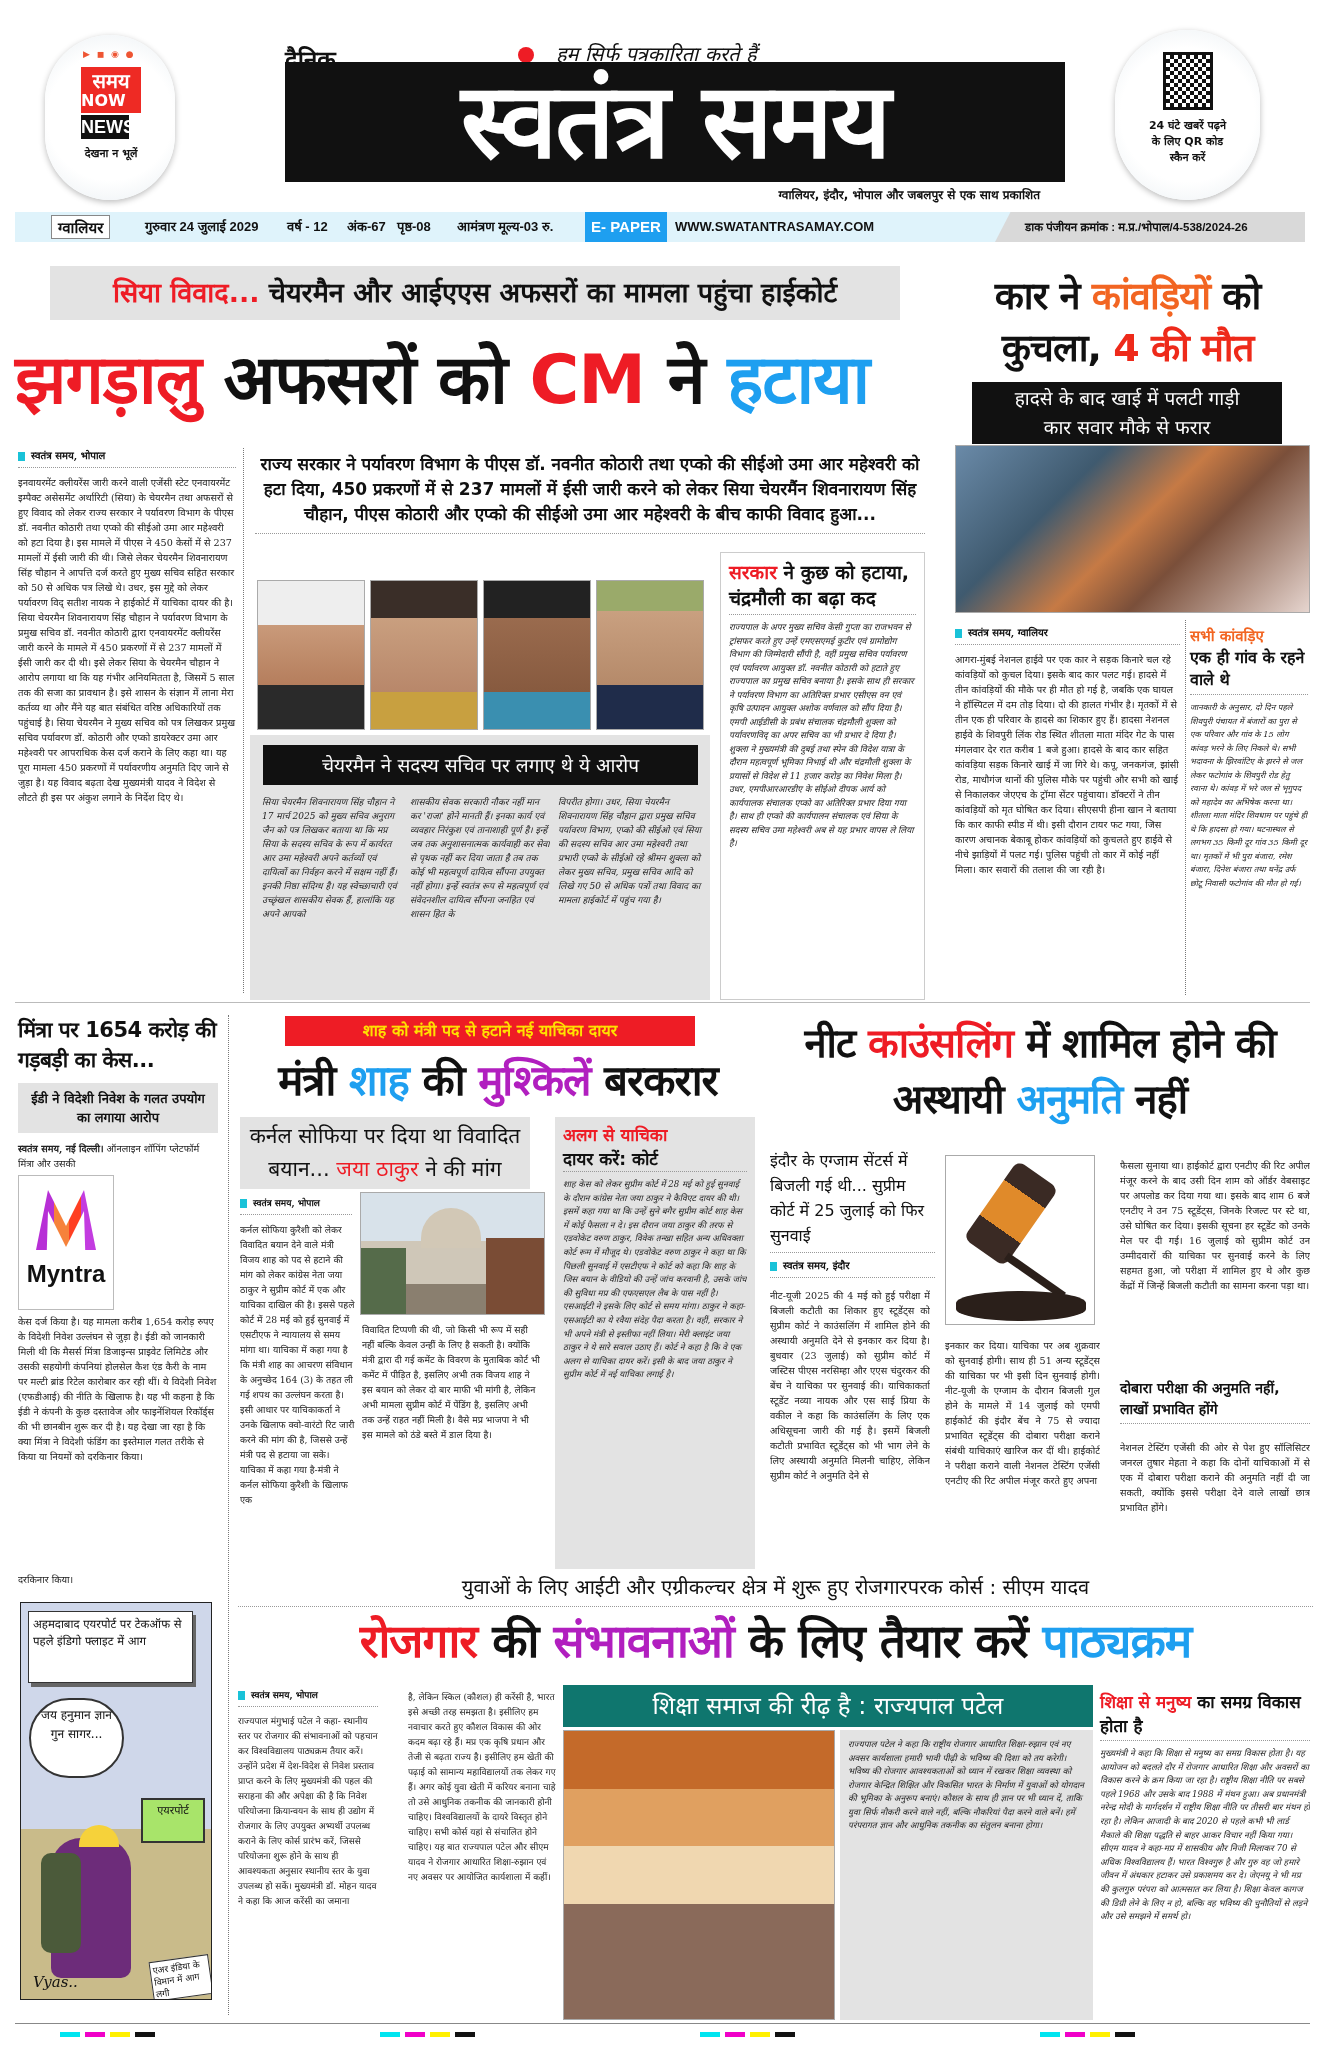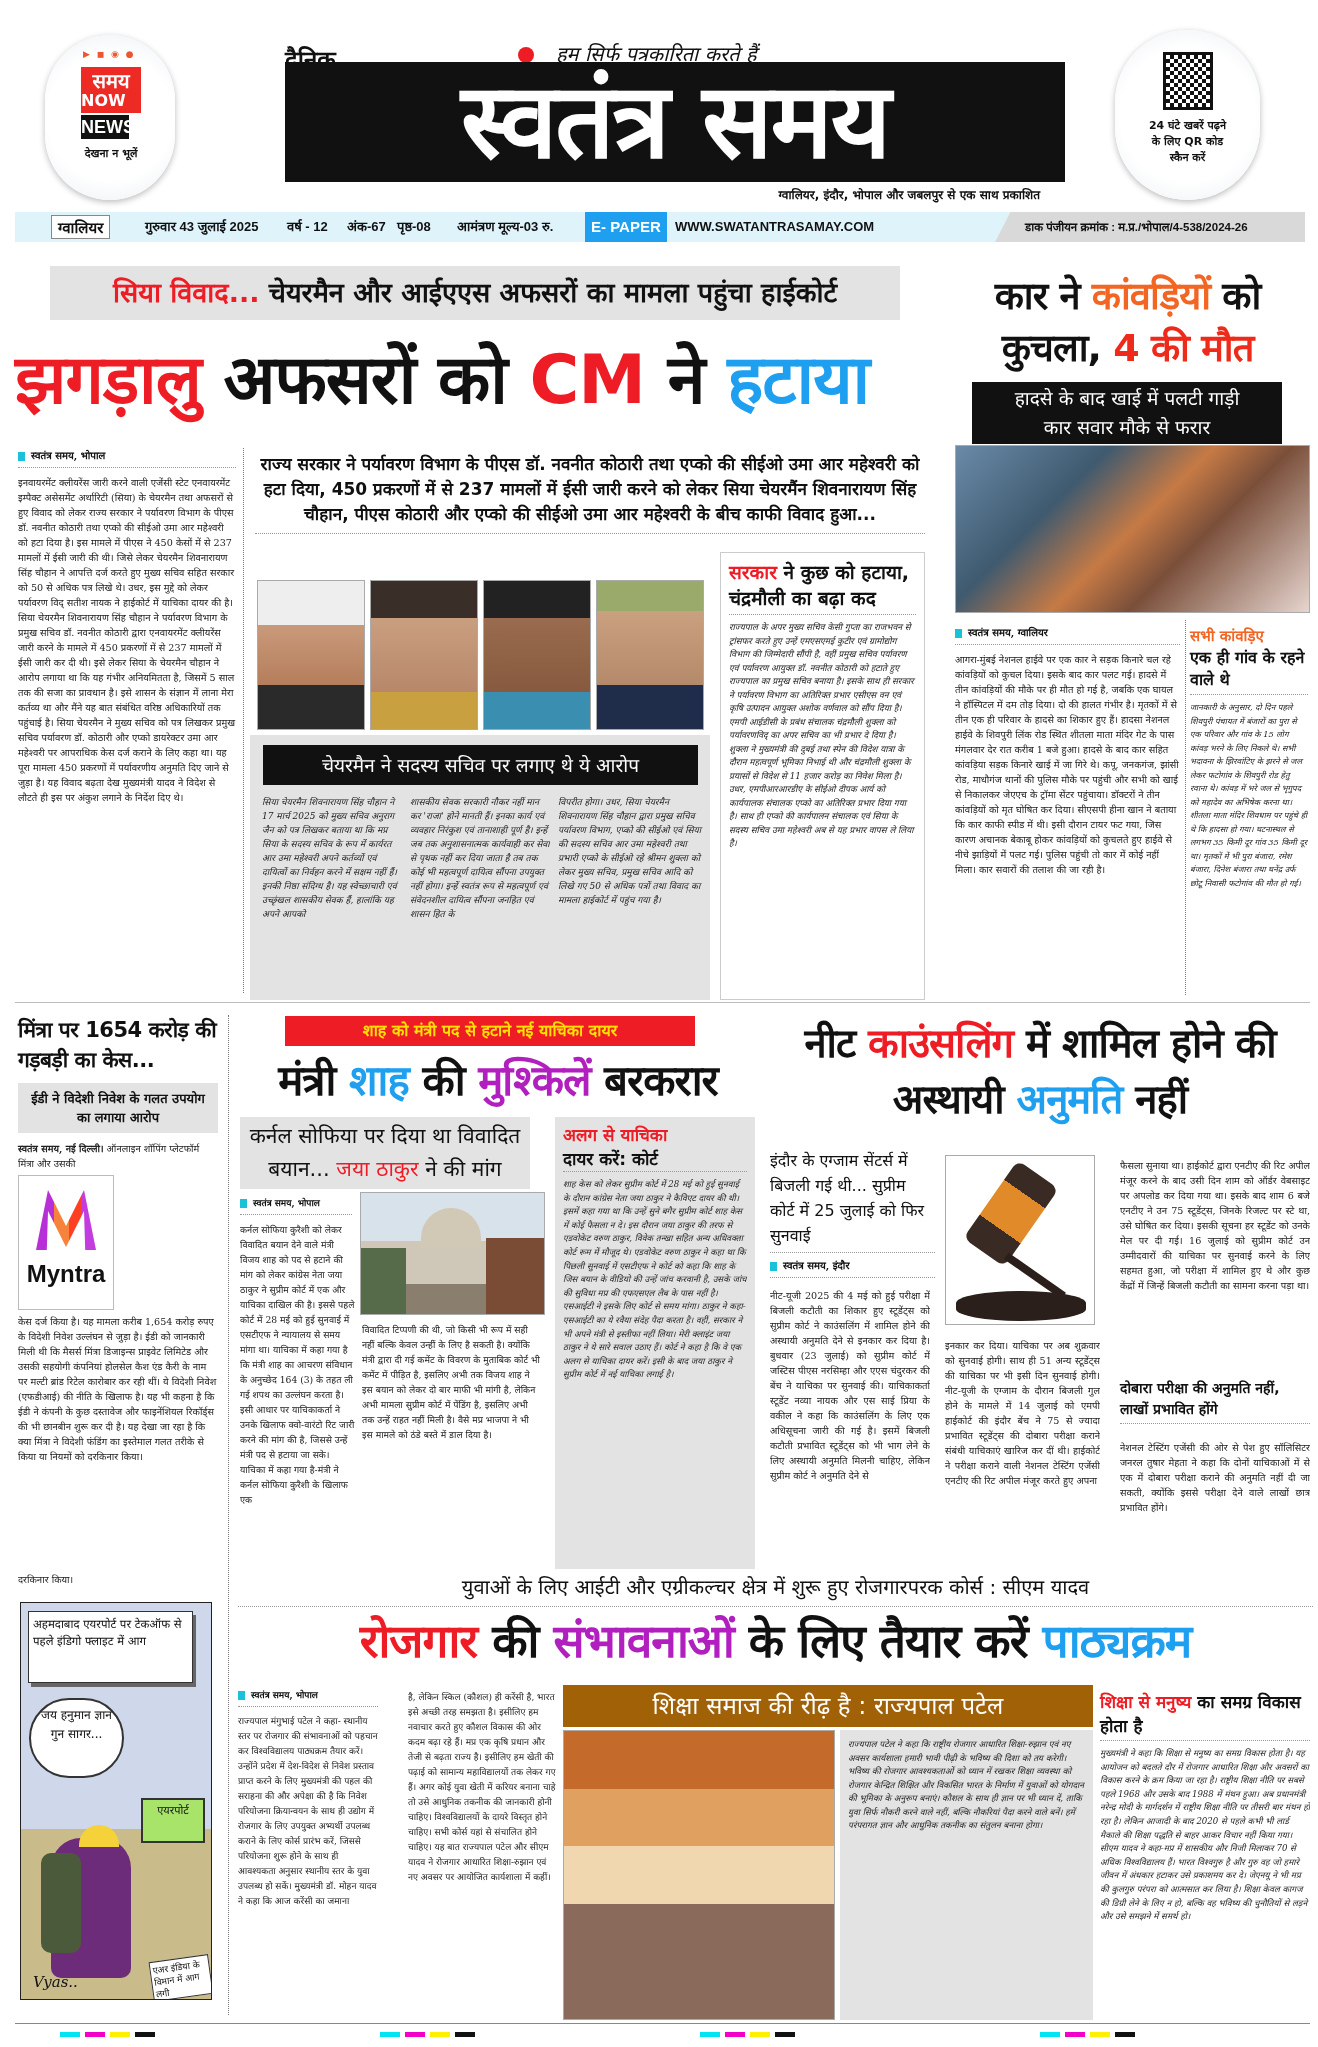--- a/index.html
+++ b/index.html
@@ -43,21 +43,21 @@
     <div class="abs" style="left:15px;top:88px;width:115px;text-align:center;font-size:11px;font-weight:bold;line-height:16px;">
       <div>24 घंटे खबरें पढ़ने</div>
       <div>के लिए QR कोड</div>
       <div>स्कैन करें</div>
     </div>
   </div>
 </div>
 
 <div class="abs" style="left:15px;top:212px;width:1290px;height:30px;background:#dff3fb;font-family:'Liberation Sans',sans-serif;font-weight:bold;font-size:13px;line-height:30px;">
   <span class="abs" style="left:36px;top:3px;height:24px;line-height:24px;padding:0 6px;background:#fff;border:1px solid #888;font-size:15px;">ग्वालियर</span>
-  <span class="abs" style="left:130px;">गुरुवार 43 जुलाई 2025</span>
+  <span class="abs" style="left:130px;">गुरुवार 24 जुलाई 2029</span>
   <span class="abs" style="left:272px;">वर्ष - 12</span>
   <span class="abs" style="left:332px;">अंक-67</span>
   <span class="abs" style="left:382px;">पृष्ठ-08</span>
   <span class="abs" style="left:442px;">आमंत्रण मूल्य-03 रु.</span>
   <span class="abs" style="left:570px;top:0;height:30px;padding:0 6px;background:#1e9ff0;color:#fff;font-size:15px;">E- PAPER</span>
   <span class="abs" style="left:660px;">WWW.SWATANTRASAMAY.COM</span>
   <div class="abs" style="left:980px;top:0;width:310px;height:30px;background:#d9d9d9;clip-path:polygon(5% 0,100% 0,100% 100%,0 100%);"></div>
   <span class="abs" style="left:1010px;font-size:11.5px;">डाक पंजीयन क्रमांक : म.प्र./भोपाल/4-538/2024-26</span>
 </div>
 
@@ -199,21 +199,21 @@
   <span>की</span>
   <span class="mag">संभावनाओं</span>
   <span>के लिए तैयार करें</span>
   <span class="blue">पाठ्यक्रम</span>
 </div>
 <div class="abs" style="left:238px;top:1688px;width:140px;">
   <div class="dateline" style="font-size:9px;"><span class="sq"></span><span>स्वतंत्र समय, भोपाल</span></div>
   <div class="body-text" style="font-size:9px;line-height:15px;height:300px;overflow:hidden;">राज्यपाल मंगुभाई पटेल ने कहा- स्थानीय स्तर पर रोजगार की संभावनाओं को पहचान कर विश्वविद्यालय पाठ्यक्रम तैयार करें। उन्होंने प्रदेश में देश-विदेश से निवेश प्रस्ताव प्राप्त करने के लिए मुख्यमंत्री की पहल की सराहना की और अपेक्षा की है कि निवेश परियोजना क्रियान्वयन के साथ ही उद्योग में रोजगार के लिए उपयुक्त अभ्यर्थी उपलब्ध कराने के लिए कोर्स प्रारंभ करें, जिससे परियोजना शुरू होने के साथ ही आवश्यकता अनुसार स्थानीय स्तर के युवा उपलब्ध हो सकें। मुख्यमंत्री डॉ. मोहन यादव ने कहा कि आज करेंसी का जमाना</div>
 </div>
 <div class="abs body-text" style="left:408px;top:1690px;width:148px;height:330px;overflow:hidden;font-size:9px;line-height:15px;">है, लेकिन स्किल (कौशल) ही करेंसी है, भारत इसे अच्छी तरह समझता है। इसीलिए हम नवाचार करते हुए कौशल विकास की ओर कदम बढ़ा रहे हैं। मप्र एक कृषि प्रधान और तेजी से बढ़ता राज्य है। इसीलिए हम खेती की पढ़ाई को सामान्य महाविद्यालयों तक लेकर गए हैं। अगर कोई युवा खेती में करियर बनाना चाहे तो उसे आधुनिक तकनीक की जानकारी होनी चाहिए। विश्वविद्यालयों के दायरे विस्तृत होने चाहिए। सभी कोर्स यहां से संचालित होने चाहिए। यह बात राज्यपाल पटेल और सीएम यादव ने रोजगार आधारित शिक्षा-रुझान एवं नए अवसर पर आयोजित कार्यशाला में कहीं।</div>
-<div class="abs" style="left:563px;top:1685px;width:530px;height:42px;background:#a16207;color:#fff;text-align:center;font-size:24px;line-height:42px;">शिक्षा समाज की रीढ़ है : राज्यपाल पटेल</div>
+<div class="abs" style="left:563px;top:1685px;width:530px;height:42px;background:#0f766e;color:#fff;text-align:center;font-size:24px;line-height:42px;">शिक्षा समाज की रीढ़ है : राज्यपाल पटेल</div>
 <div class="photo" style="left:563px;top:1730px;width:272px;height:290px;background:linear-gradient(#c46a2a 0 20%,#e0a060 20% 40%,#f0d7b0 40% 60%,#8a6a5a 60%);"></div>
 <div class="abs box-grey" style="left:840px;top:1730px;width:253px;height:290px;padding:8px;">
   <div class="body-text italic" style="font-size:8.6px;line-height:13.5px;height:270px;overflow:hidden;">राज्यपाल पटेल ने कहा कि राष्ट्रीय रोजगार आधारित शिक्षा-रुझान एवं नए अवसर कार्यशाला हमारी भावी पीढ़ी के भविष्य की दिशा को तय करेगी। भविष्य की रोजगार आवश्यकताओं को ध्यान में रखकर शिक्षा व्यवस्था को रोजगार केन्द्रित शिक्षित और विकसित भारत के निर्माण में युवाओं को योगदान की भूमिका के अनुरूप बनाएं। कौशल के साथ ही ज्ञान पर भी ध्यान दें, ताकि युवा सिर्फ नौकरी करने वाले नहीं, बल्कि नौकरियां पैदा करने वाले बनें। हमें परंपरागत ज्ञान और आधुनिक तकनीक का संतुलन बनाना होगा।</div>
 </div>
 <div class="abs" style="left:1100px;top:1690px;width:210px;">
   <div style="font-size:17px;line-height:24px;font-weight:bold;border-bottom:1px dotted #999;padding-bottom:2px;margin-bottom:6px;">
     <span class="red">शिक्षा से मनुष्य</span>
     <span>का समग्र विकास होता है</span>
   </div>
   <div class="body-text italic" style="font-size:8.6px;line-height:13.6px;height:280px;overflow:hidden;">मुख्यमंत्री ने कहा कि शिक्षा से मनुष्य का समग्र विकास होता है। यह आयोजन को बदलते दौर में रोजगार आधारित शिक्षा और अवसरों का विकास करने के क्रम किया जा रहा है। राष्ट्रीय शिक्षा नीति पर सबसे पहले 1968 और उसके बाद 1988 में मंथन हुआ। अब प्रधानमंत्री नरेन्द्र मोदी के मार्गदर्शन में राष्ट्रीय शिक्षा नीति पर तीसरी बार मंथन हो रहा है। लेकिन आजादी के बाद 2020 से पहले कभी भी लार्ड मैकाले की शिक्षा पद्धति से बाहर आकर विचार नहीं किया गया। सीएम यादव ने कहा-मप्र में शासकीय और निजी मिलाकर 70 से अधिक विश्वविद्यालय हैं। भारत विश्वगुरु है और गुरु वह जो हमारे जीवन में अंधकार हटाकर उसे प्रकाशमय कर दे। जेएनयू ने भी मप्र की कुलगुरु परंपरा को आत्मसात कर लिया है। शिक्षा केवल कागज की डिग्री लेने के लिए न हो, बल्कि वह भविष्य की चुनौतियों से लड़ने और उसे समझने में समर्थ हो।</div>

